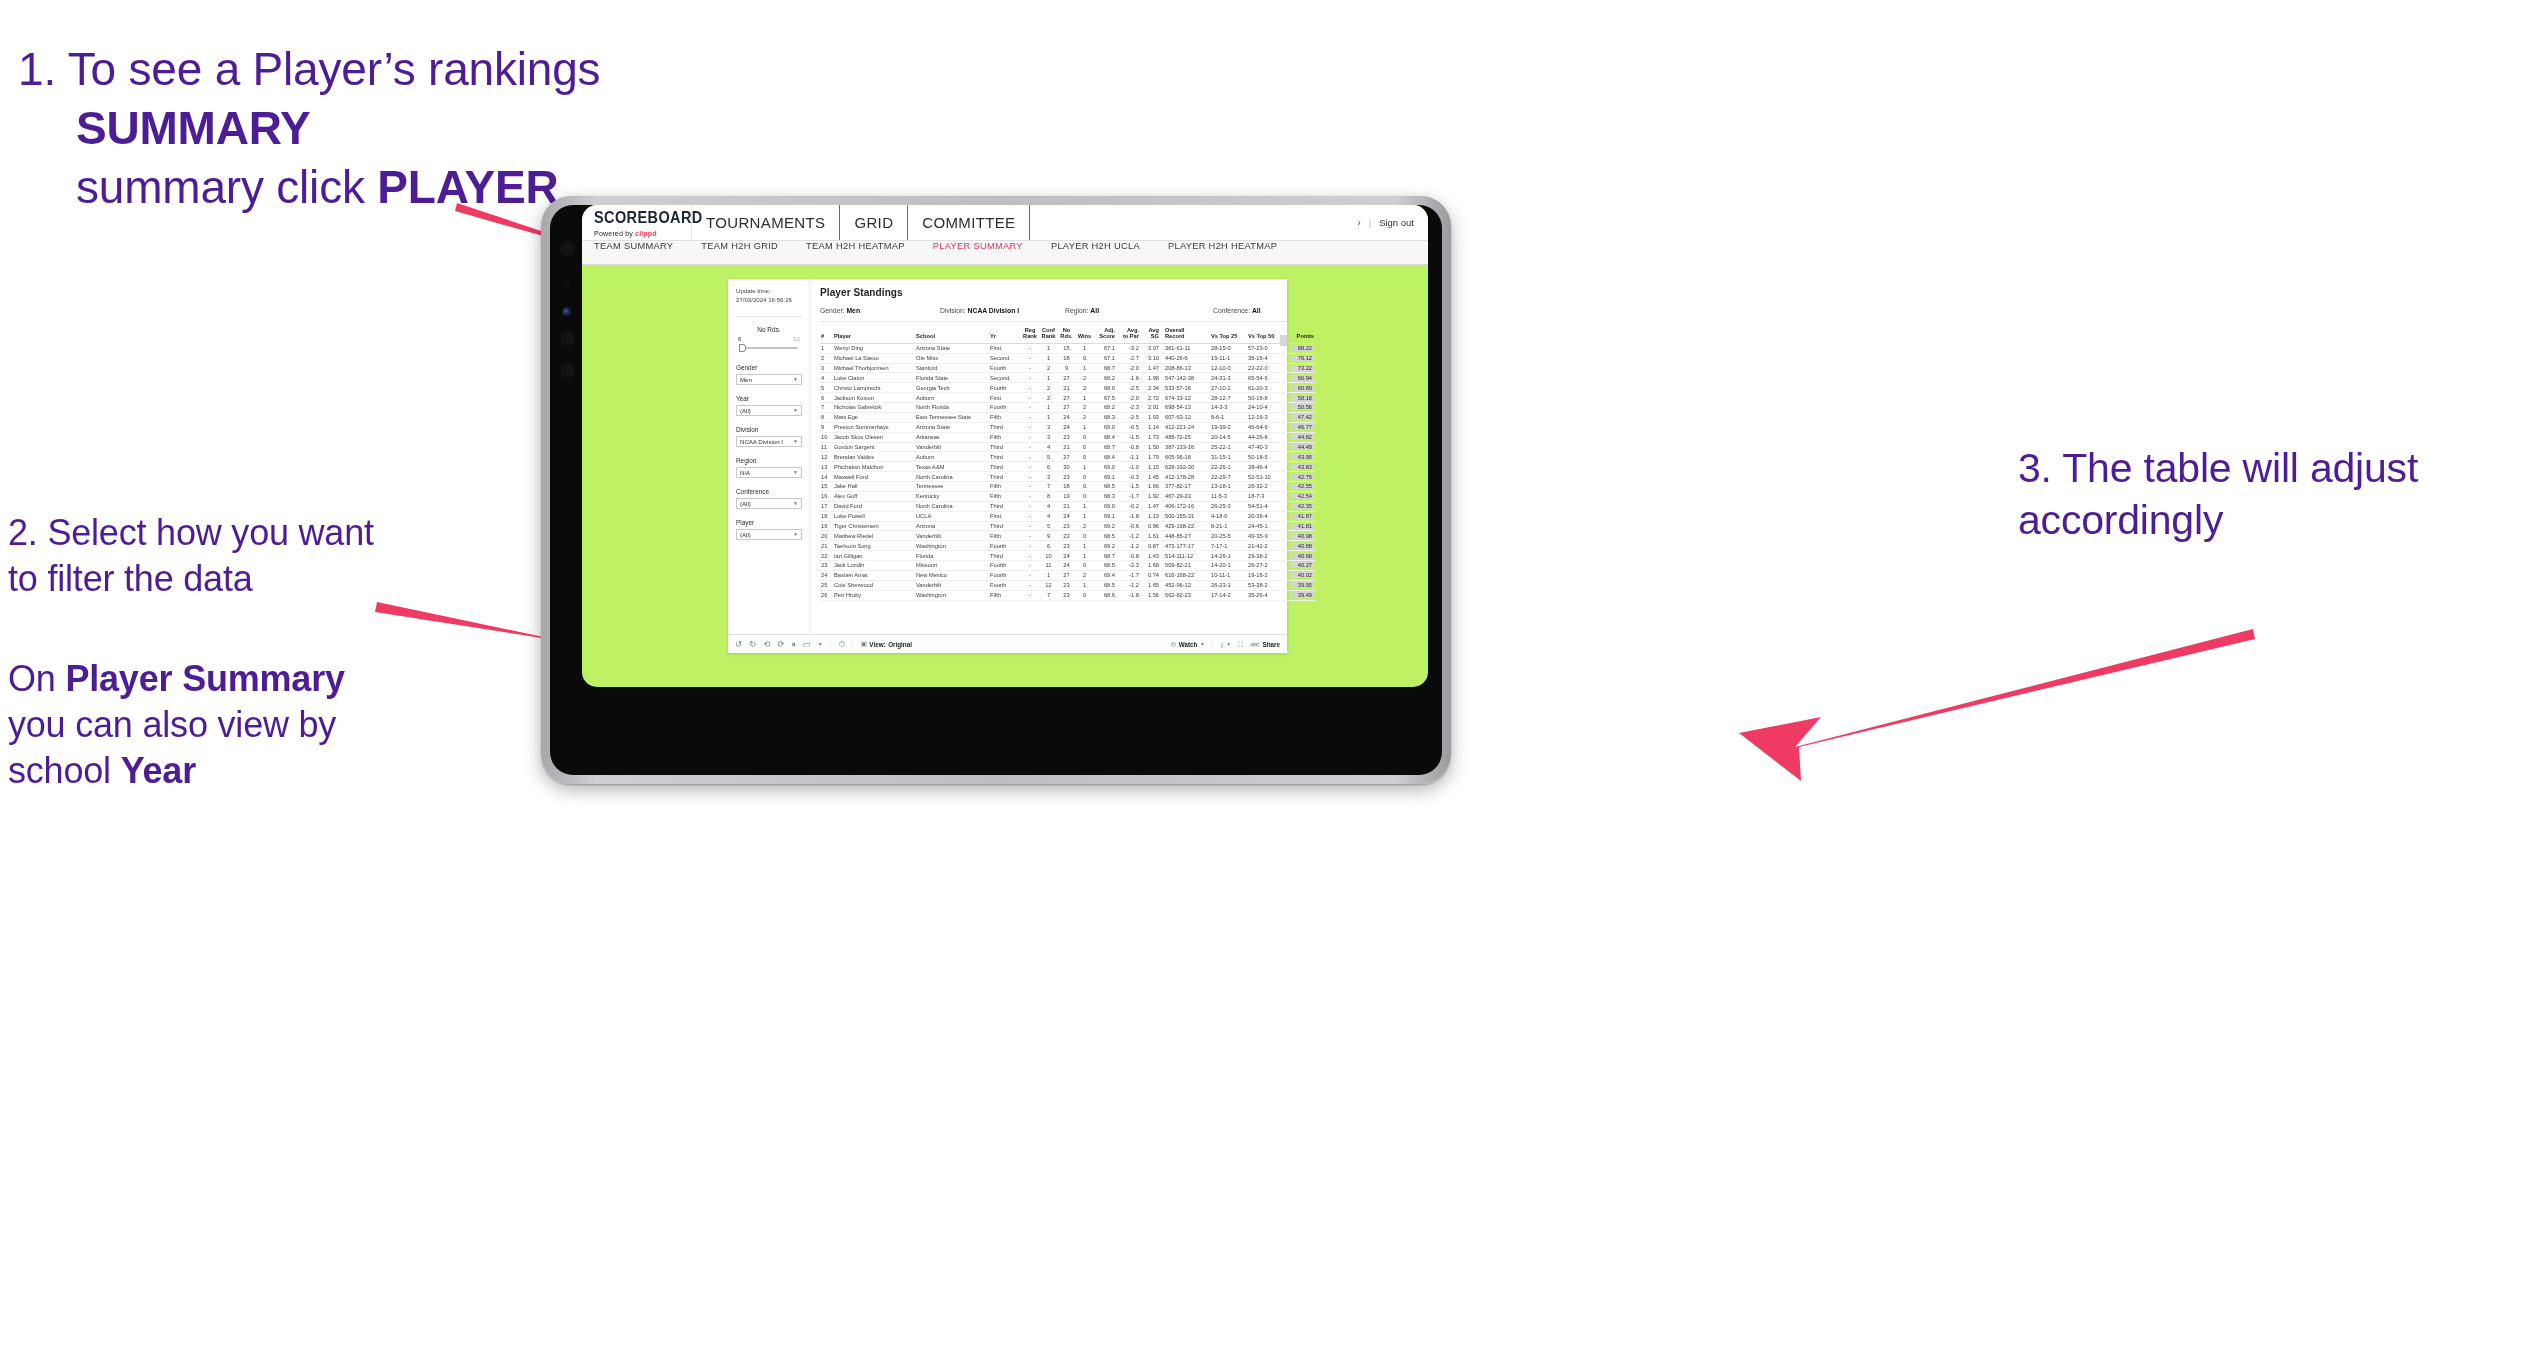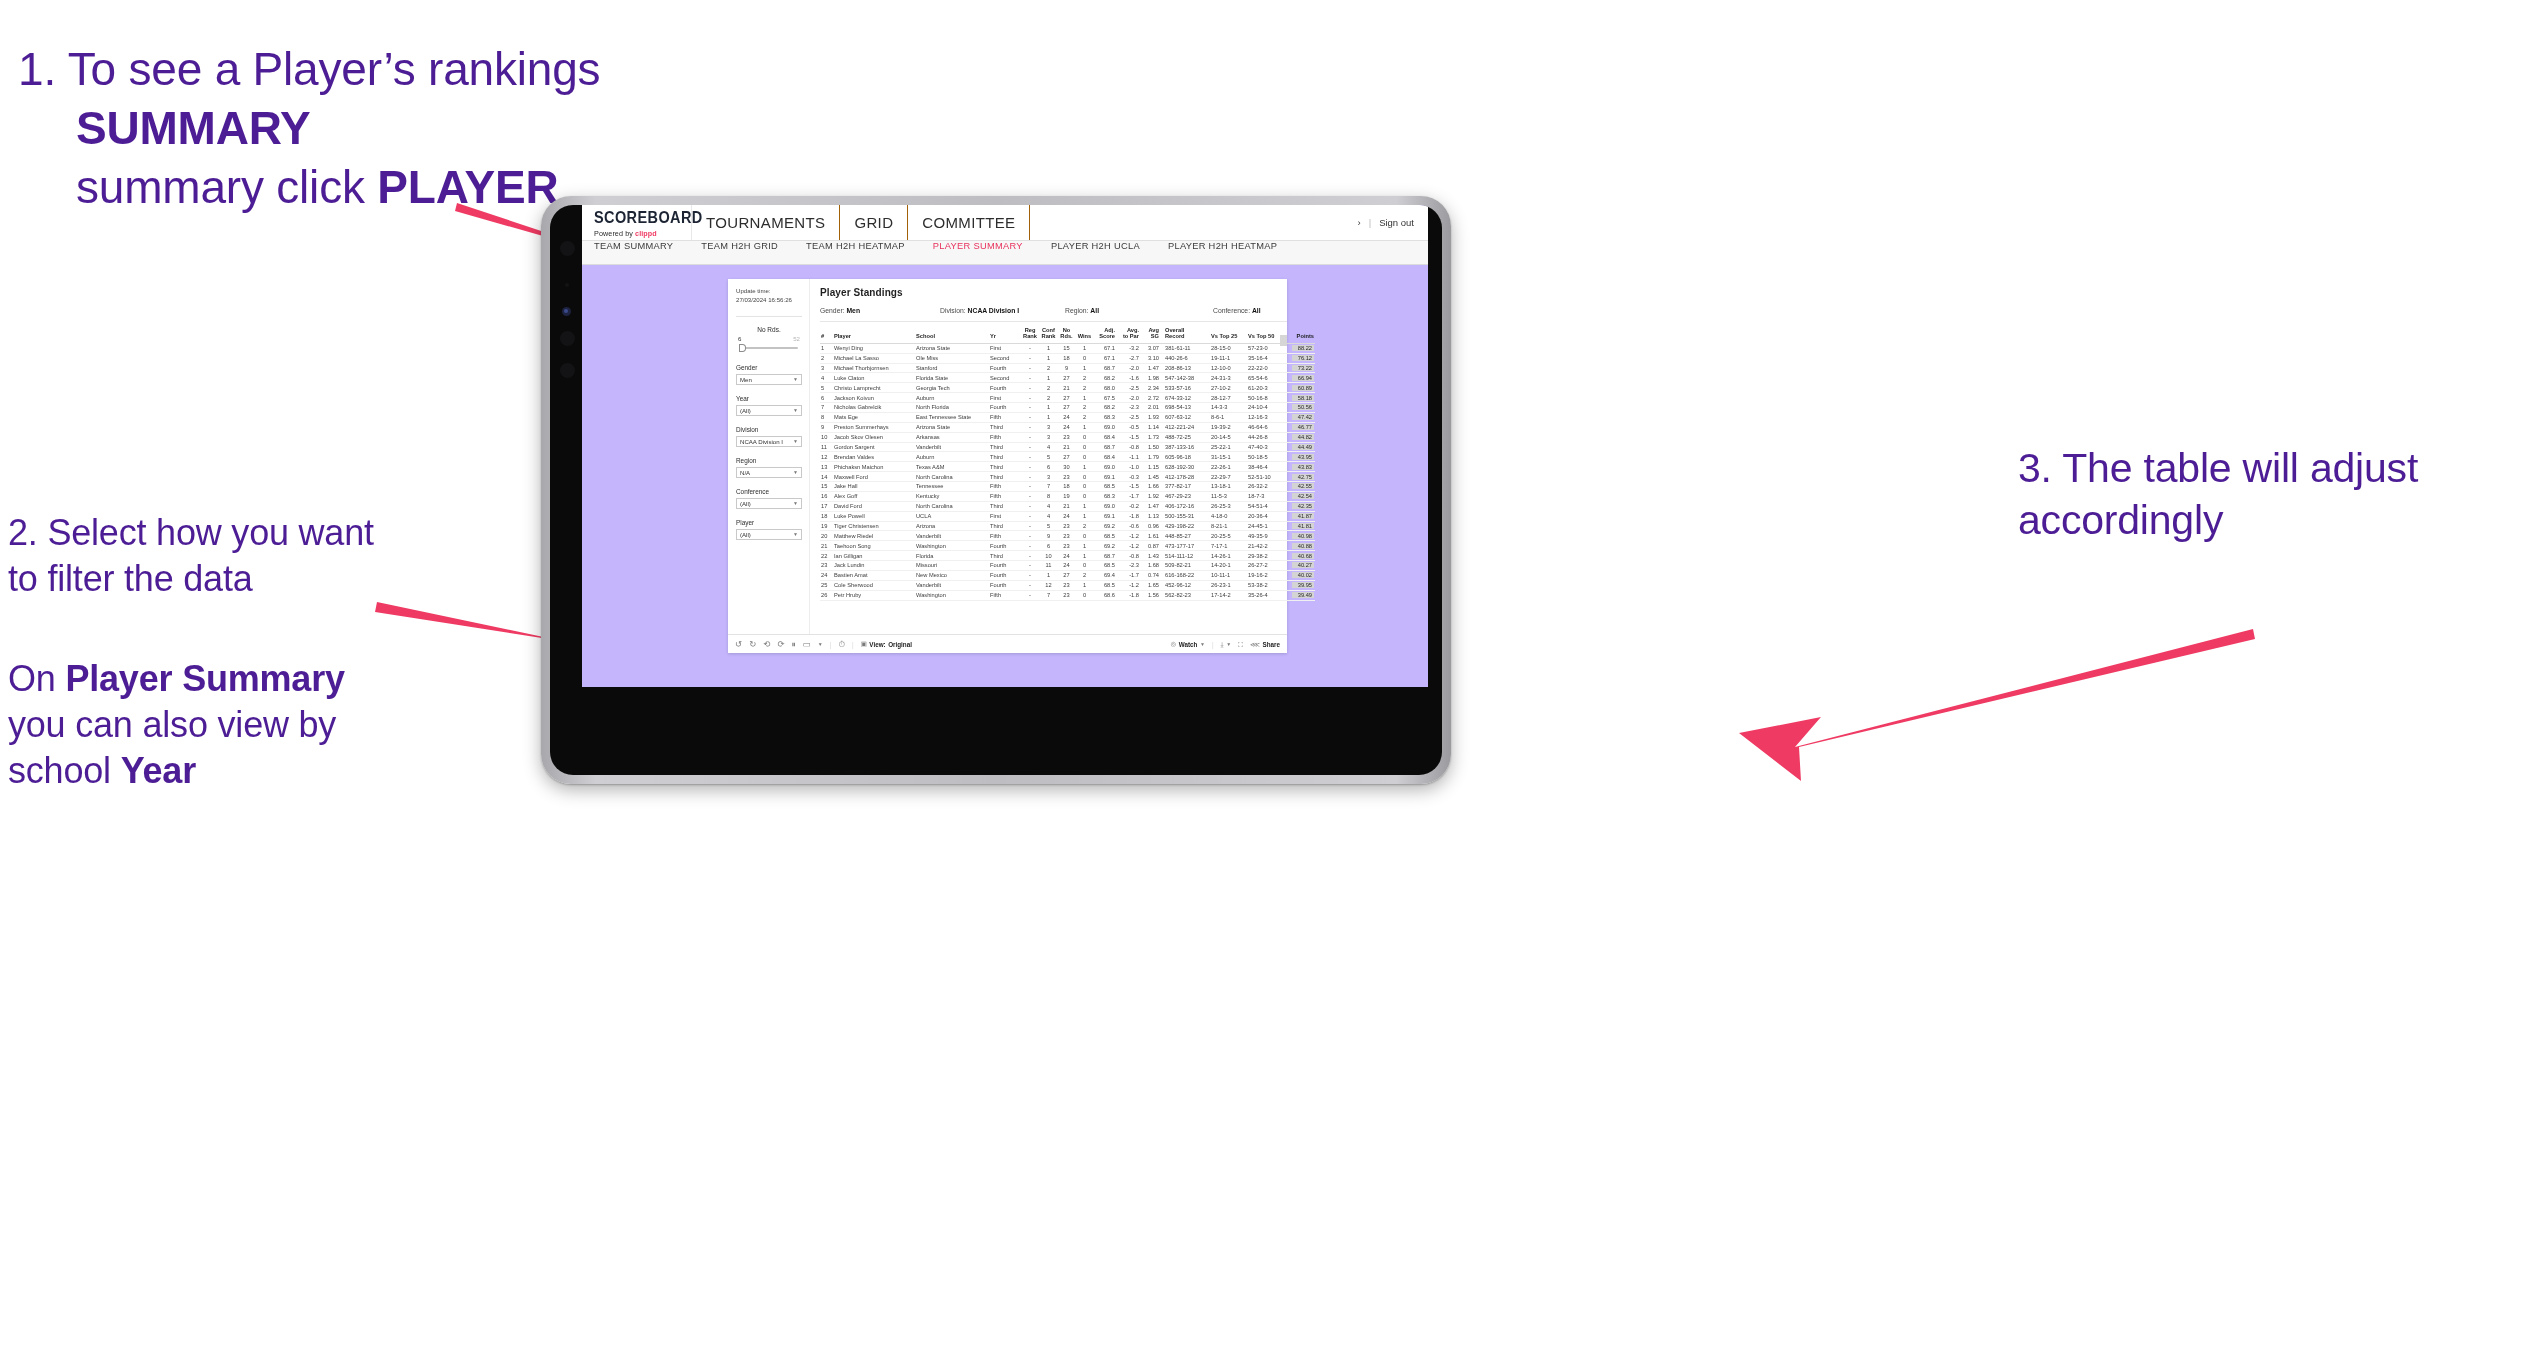--- a/index.html
+++ b/index.html
@@ -69,23 +69,24 @@
   .cam.c4 { left: 10px; top: 126px; width: 15px; height: 15px; }
   .cam.c5 { left: 10px; top: 158px; width: 15px; height: 15px; }
   
   .slot { position:absolute; top:1px; height:4px; border-radius:2px; background:#6f6f74; }
 
   
   #screen {
     position: absolute;
     left: 32px; top: 0px;
     width: 846px; height: 482px;
-    background: #c4b5fd;
+    background: #bef264;
     overflow: hidden;
     font-family: "Liberation Sans", sans-serif;
+    border-radius: 15px;
   }
 
   
   #app-header {
     height: 36px;
     background: #fff;
     display: flex;
     align-items: stretch;
     border-bottom: 1px solid #e0e0e0;
   }

